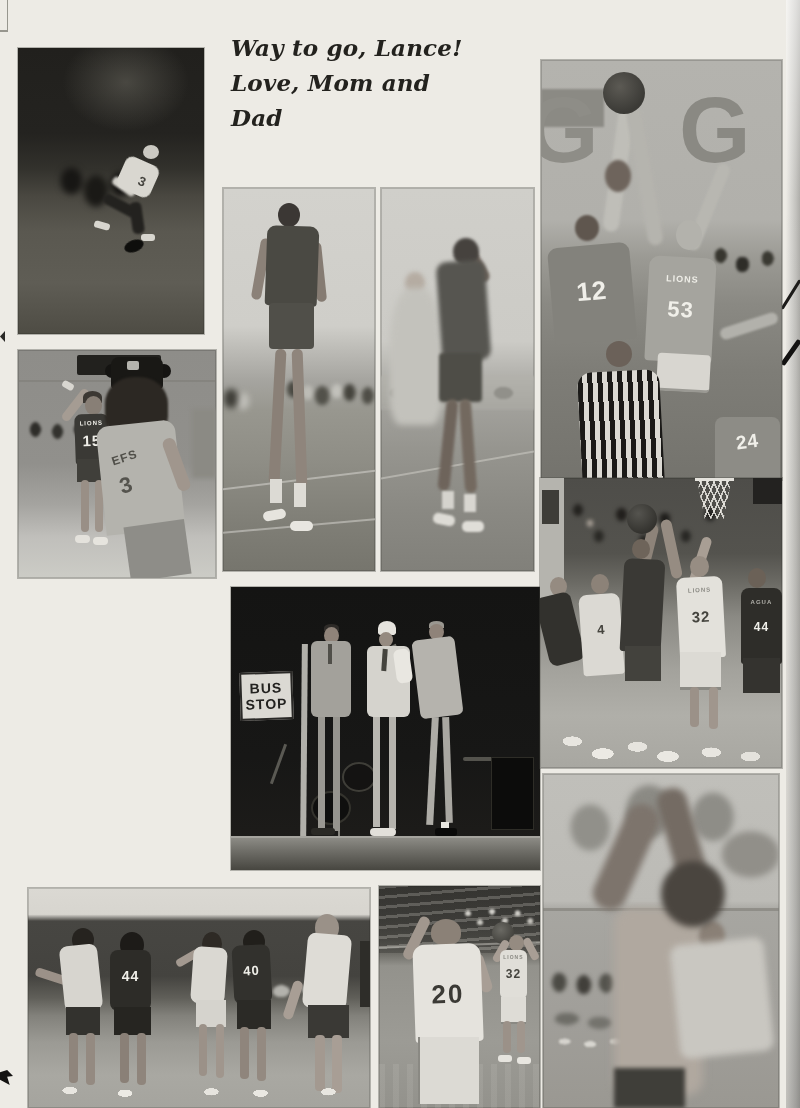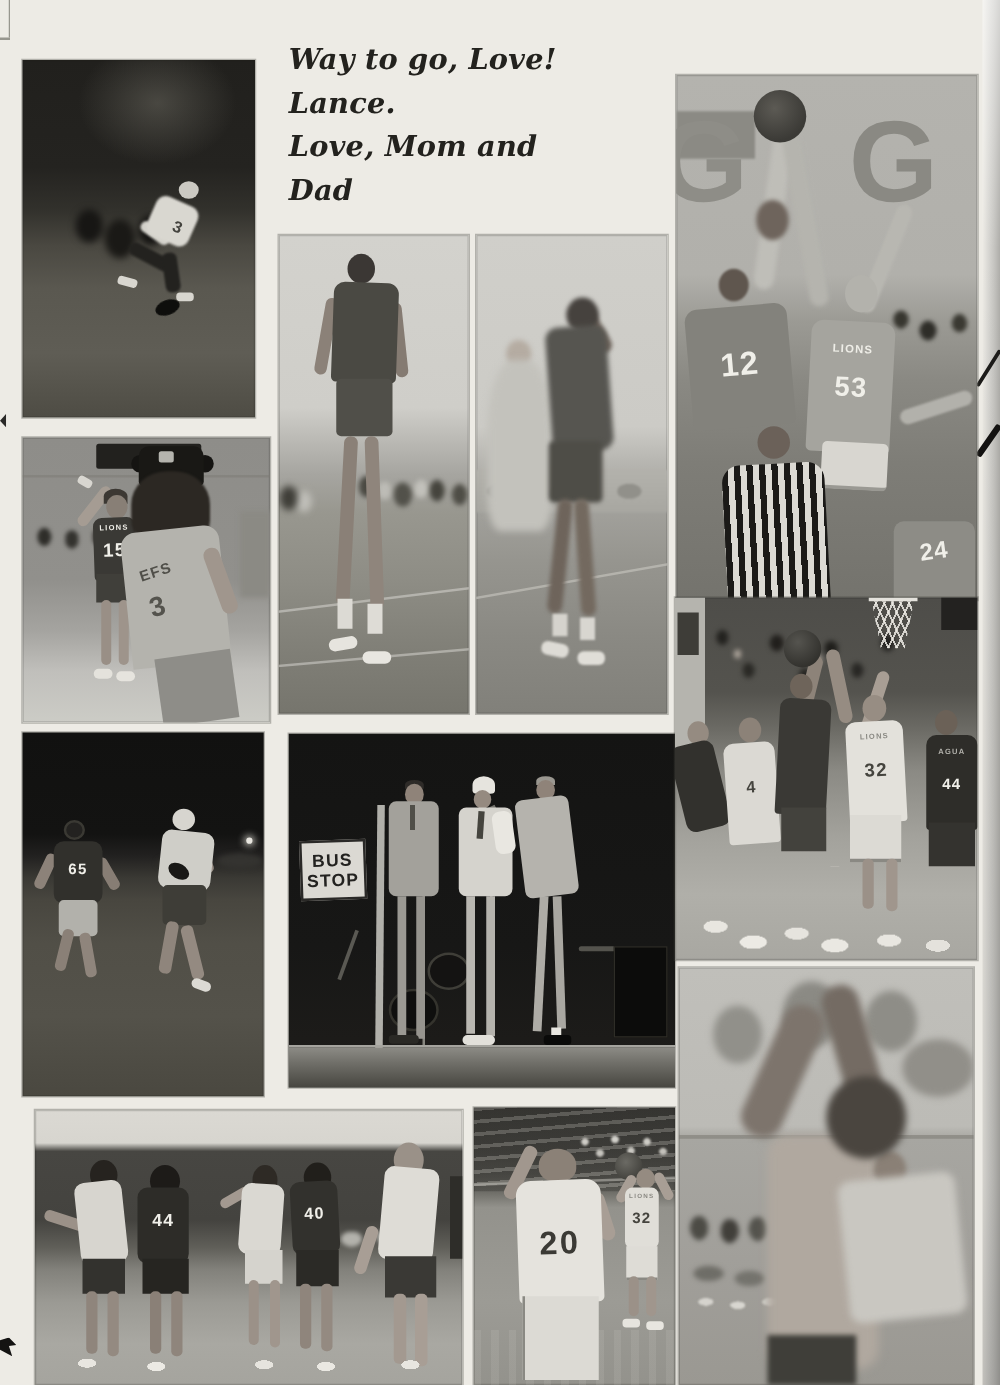--- a/index.html
+++ b/index.html
@@ -400,22 +400,21 @@
   <div class="edge-strip"></div>
   <div class="edge-shade"></div>
   <div class="slash1"></div>
   <div class="slash2"></div>
   <div class="tlv"></div>
   <div class="tlh"></div>
   <div class="blmark"></div>
   <div class="ltick"></div>
 
   <div class="dedication">
-    <div>Way to go, Love!</div>
-    <div>Lance.</div>
+    <div>Way to go, Lance!</div>
     <div>Love, Mom and Dad</div>
   </div>
 
   <div class="ph p1">
     <div class="p1-defenders"></div>
     <div class="p1-leg1"></div>
     <div class="p1-leg2"></div>
     <div class="p1-arm"></div>
     <div class="p1-jersey"></div>
     <div class="p1-num">3</div>
@@ -513,41 +512,20 @@
     <div class="p6-emblem"></div>
     <div class="p6-fghair"></div>
     <div class="p6-fgtorso">
       <span class="jtx t">EFS</span>
       <span class="jtx n">3</span>
     </div>
     <div class="p6-fgarm"></div>
     <div class="p6-fgshorts"></div>
   </div>
 
-  <div class="ph p7">
-    <div class="p7-stands"></div>
-    <div class="p7-light"></div>
-    <div class="p7-darm1"></div>
-    <div class="p7-darm2"></div>
-    <div class="p7-dhelmet"></div>
-    <div class="p7-dtorso">
-      <span class="jtx n">65</span>
-    </div>
-    <div class="p7-dpants"></div>
-    <div class="p7-dleg1"></div>
-    <div class="p7-dleg2"></div>
-    <div class="p7-carm"></div>
-    <div class="p7-chelmet"></div>
-    <div class="p7-ctorso"></div>
-    <div class="p7-cball"></div>
-    <div class="p7-cpants"></div>
-    <div class="p7-cleg1"></div>
-    <div class="p7-cleg2"></div>
-    <div class="p7-cshoe"></div>
-  </div>
 
   <div class="ph p8">
     <div class="p8-guitar"></div>
     <div class="p8-drum1"></div>
     <div class="p8-drum2"></div>
     <div class="p8-cymbal"></div>
     <div class="p8-amp"></div>
     <div class="p8-pole"></div>
     <div class="p8-sign">
       <span>BUS</span>

